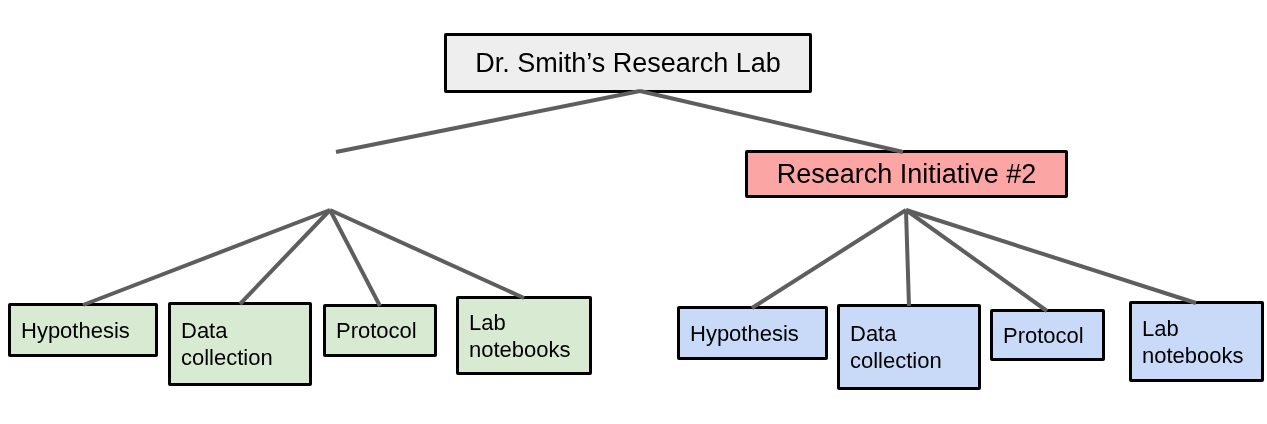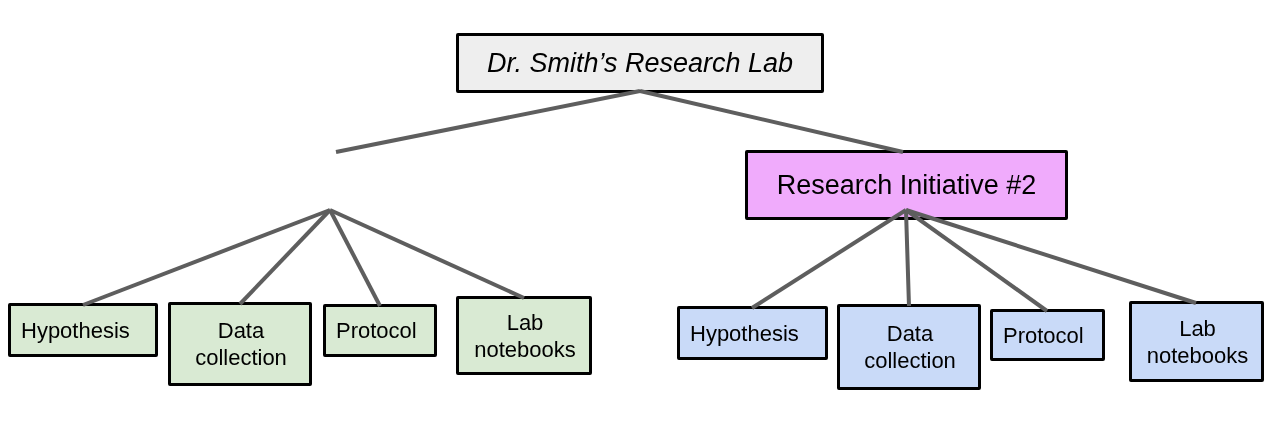--- a/index.html
+++ b/index.html
@@ -30,53 +30,53 @@
   }
   .title-node {
     justify-content:center;
     text-align:center;
     font-size:27px;
   }
   .leaf {
     font-size:22px;
     line-height:27px;
     padding:0 8px 0 10px;
-    text-align:center;
+    text-align:left;
   }
 </style>
 </head>
 <body>
 
 <div class="canvas">
 
   <svg class="edges" width="1267" height="424" viewBox="0 0 1267 424">
     <line x1="640" y1="91" x2="336" y2="152" stroke-width="4" stroke="#5e5e5e"></line>
     <line x1="640" y1="91" x2="903" y2="152" stroke-width="4" stroke="#5e5e5e"></line>
     <line x1="330" y1="210" x2="83" y2="305" stroke-width="4" stroke="#5e5e5e"></line>
     <line x1="330" y1="210" x2="240" y2="304" stroke-width="4" stroke="#5e5e5e"></line>
     <line x1="330" y1="210" x2="380" y2="306" stroke-width="4" stroke="#5e5e5e"></line>
     <line x1="330" y1="210" x2="524" y2="298" stroke-width="4" stroke="#5e5e5e"></line>
     <line x1="906" y1="210" x2="752" y2="308" stroke-width="4" stroke="#5e5e5e"></line>
     <line x1="906" y1="210" x2="909" y2="306" stroke-width="4" stroke="#5e5e5e"></line>
     <line x1="906" y1="210" x2="1047" y2="311" stroke-width="4" stroke="#5e5e5e"></line>
     <line x1="906" y1="210" x2="1196" y2="303" stroke-width="4" stroke="#5e5e5e"></line>
   </svg>
 
-  <div class="node title-node" style="left: 456px; top: 33px; width: 368px; height: 60px; background: rgb(238, 238, 238); font-style: italic;">Dr. Smith’s Research Lab</div>
+  <div class="node title-node" style="left: 444px; top: 33px; width: 368px; height: 60px; background: rgb(238, 238, 238);">Dr. Smith’s Research Lab</div>
 
 
   <div class="node leaf" style="left: 8px; top: 303px; width: 150px; height: 54px; background: rgb(217, 234, 211);">Hypothesis</div>
 
   <div class="node leaf" style="left: 168px; top: 302px; width: 144px; height: 84px; background: rgb(217, 234, 211);">Data collection</div>
 
   <div class="node leaf" style="left: 323px; top: 304px; width: 114px; height: 53px; background: rgb(217, 234, 211);">Protocol</div>
 
   <div class="node leaf" style="left: 456px; top: 296px; width: 136px; height: 79px; background: rgb(217, 234, 211);">Lab notebooks</div>
 
-  <div class="node title-node" style="left: 745px; top: 150px; width: 323px; height: 70px; background: #f0abfc;">Research Initiative #2</div>
+  <div class="node title-node" style="left: 745px; top: 150px; width: 323px; height: 48px; background: #fca5a5;">Research Initiative #2</div>
 
   <div class="node leaf" style="left: 677px; top: 306px; width: 151px; height: 54px; background: rgb(201, 218, 248);">Hypothesis</div>
 
   <div class="node leaf" style="left: 837px; top: 304px; width: 144px; height: 86px; background: rgb(201, 218, 248);">Data collection</div>
 
   <div class="node leaf" style="left: 990px; top: 309px; width: 115px; height: 52px; background: rgb(201, 218, 248);">Protocol</div>
 
   <div class="node leaf" style="left: 1129px; top: 301px; width: 135px; height: 81px; background: rgb(201, 218, 248);">Lab notebooks</div>
 
 </div>

